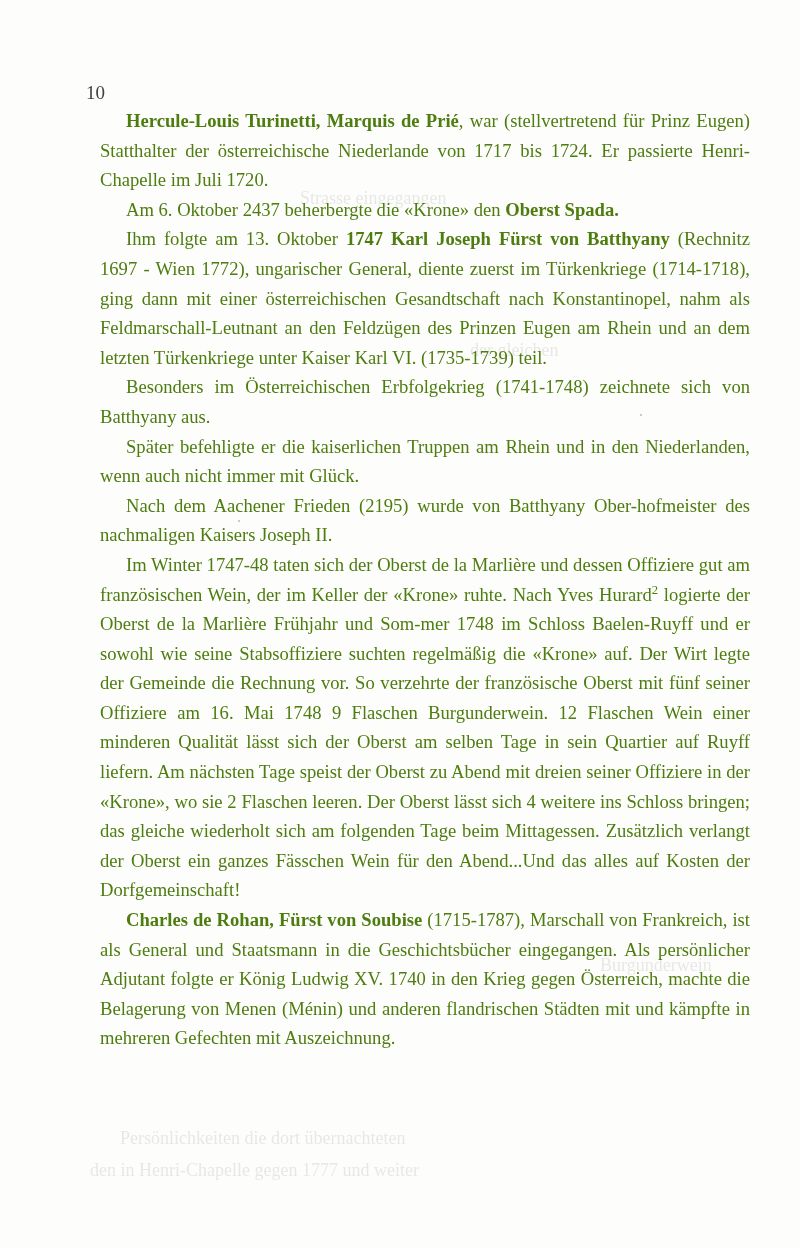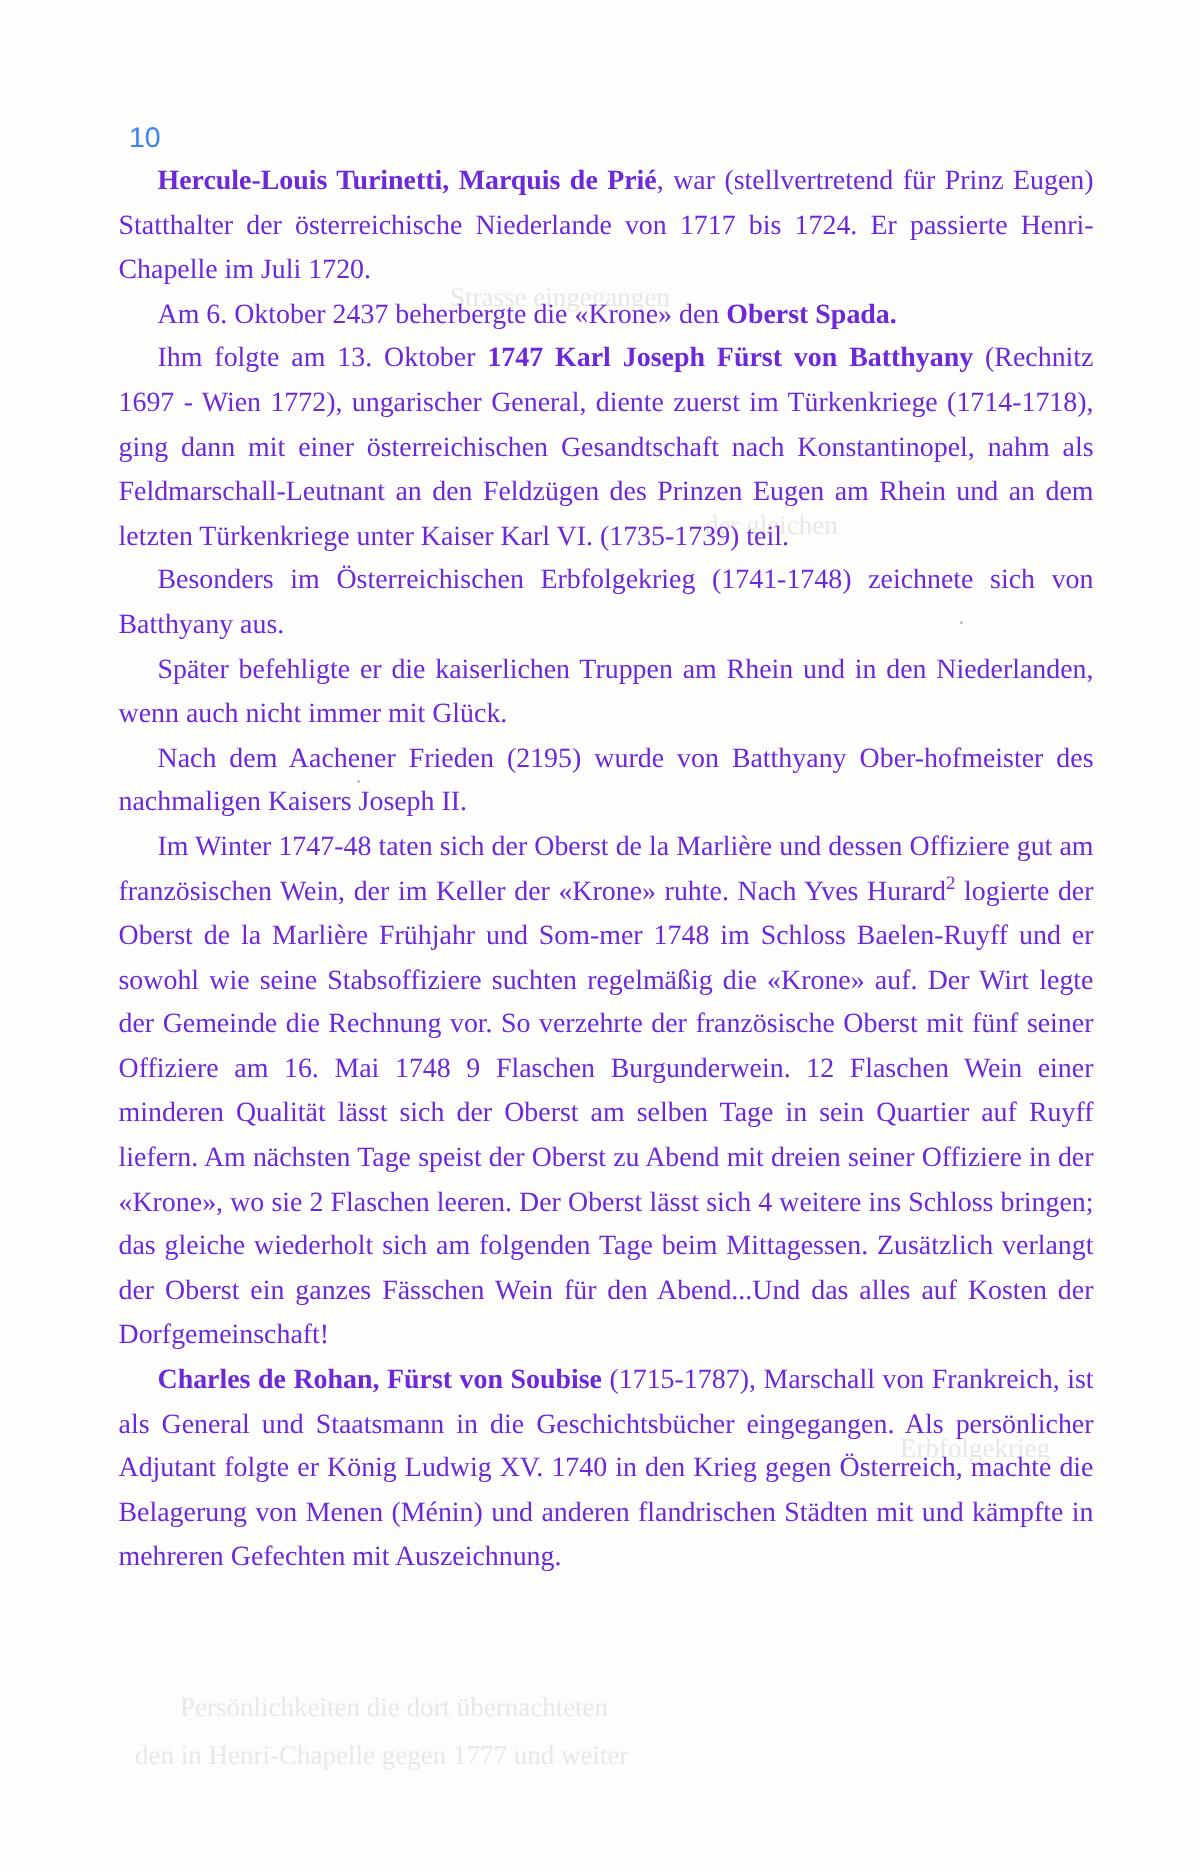--- a/index.html
+++ b/index.html
@@ -21,33 +21,33 @@
     top: 0;
     width: 800px;
     height: 1248px;
     background: #fdfdfb;
   }
   .page-number {
     position: absolute;
     left: 86px;
     top: 82px;
     font-size: 19px;
-    font-family: Liberation Sans, sans-serif;
-    color: #3b82f6;
+    font-family: Liberation Serif, serif;
+    color: #404040;
   }
   .text-column {
     position: absolute;
-    left: 79px;
+    left: 100px;
     top: 106px;
     width: 650px;
     font-size: 18.6px;
     line-height: 29.6px;
     text-align: justify;
     text-justify: inter-word;
-    color: #6d28d9;
+    color: #4d7c0f;
   }
   .para {
     margin: 0;
     text-indent: 26px;
   }
   b, .bold {
     font-weight: bold;
   }
   sup {
     font-size: 0.68em;
@@ -76,21 +76,21 @@
     border-radius: 50%;
   }
 </style>
 </head>
 <body>
 
 <div class="page">
 
   <div class="ghost g1">Strasse eingegangen</div>
   <div class="ghost g2">der gleichen</div>
-  <div class="ghost g3">Erbfolgekrieg</div>
+  <div class="ghost g3">Burgunderwein</div>
   <div class="ghost g4">Persönlichkeiten die dort übernachteten</div>
   <div class="ghost g5">den in Henri-Chapelle gegen 1777 und weiter</div>
 
   <div class="page-number">10</div>
 
   <div class="text-column" id="body-text">
       <p class="para"><b>Hercule-Louis Turinetti, Marquis de Prié</b><span>, war (stellvertretend für Prinz Eugen) Statthalter der österreichische Niederlande von 1717 bis 1724. Er passierte Henri-Chapelle im Juli 1720.</span></p>
       <p class="para"><span>Am 6. Oktober 2437 beherbergte die «Krone» den </span><b>Oberst Spada.</b></p>
       <p class="para"><span>Ihm folgte am 13. Oktober </span><b>1747 Karl Joseph Fürst von Batthyany</b><span> (Rechnitz 1697 - Wien 1772), ungarischer General, diente zuerst im Türkenkriege (1714-1718), ging dann mit einer österreichischen Gesandtschaft nach Konstantinopel, nahm als Feldmarschall-Leutnant an den Feldzügen des Prinzen Eugen am Rhein und an dem letzten Türkenkriege unter Kaiser Karl VI. (1735-1739) teil.</span></p>
       <p class="para"><span>Besonders im Österreichischen Erbfolgekrieg (1741-1748) zeichnete sich von Batthyany aus.</span></p>

